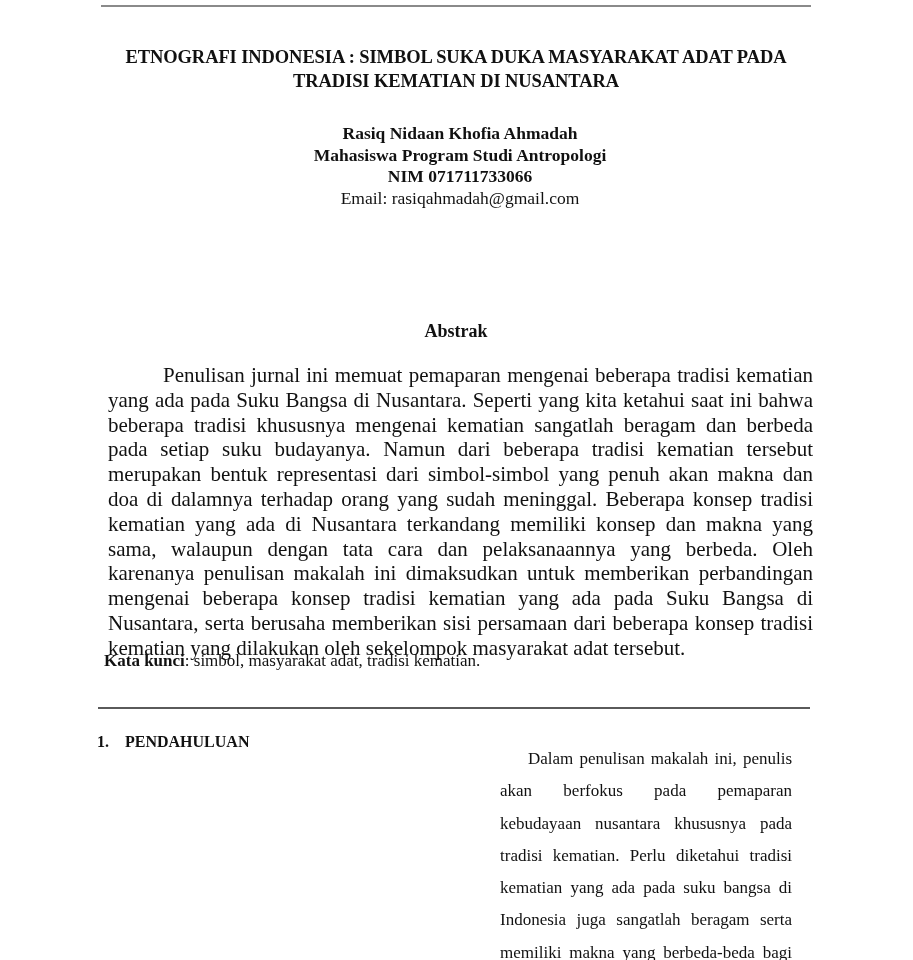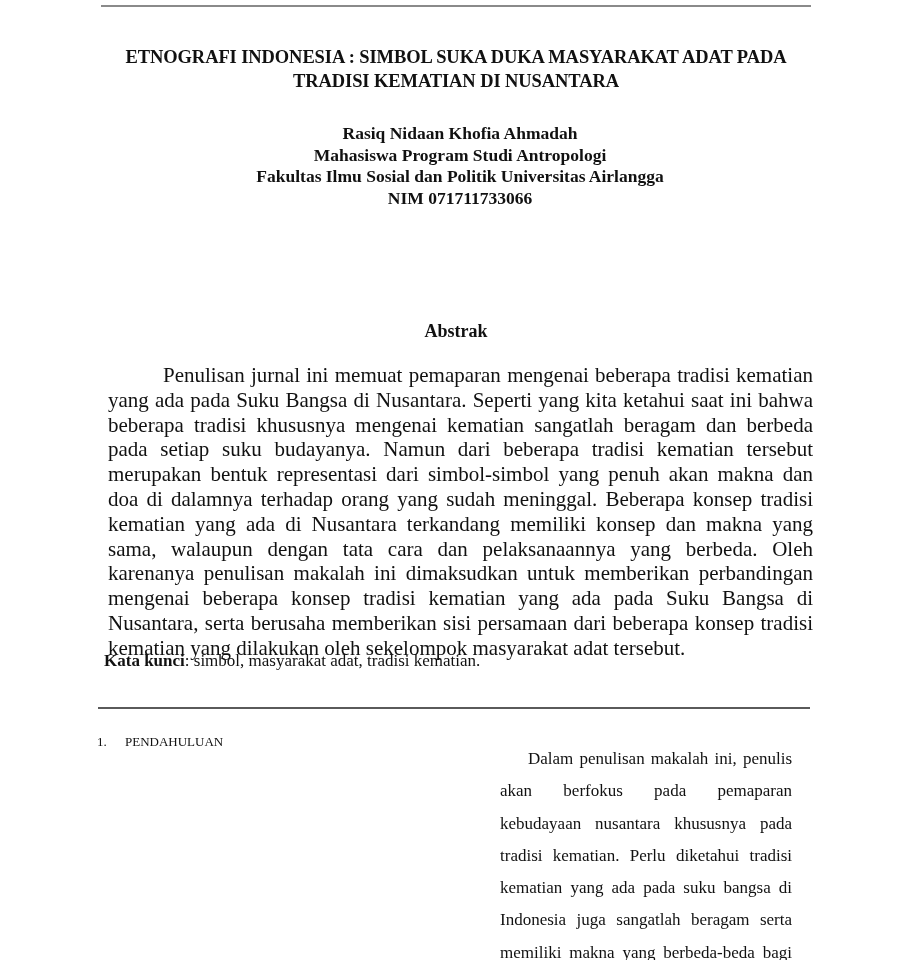--- a/index.html
+++ b/index.html
@@ -37,40 +37,40 @@
     position: absolute; left: 104px; width: 705px; top: 650px;
     font-size: 17px; line-height: 22px;
   }
   .keywords .kw-label { font-weight: bold; margin-top: 40px; }
   .keywords .kw-values { }
 
   .col { position: absolute; font-size: 17px; line-height: 32.3px; text-align: justify; }
   .col.left { left: 104px; width: 324px; top: 730px; }
   .col.right { left: 484px; width: 324px; top: 727px; }
   .section-heading {
-    font-weight: normal; font-size: 13px; line-height: 24px; margin: 0 0 24px -7px;
+    font-weight: bold; font-size: 16px; line-height: 24px; margin: 0 0 24px -7px;
   }
   .section-heading .num { display: inline-block; width: 28px; }
   .para { margin: 16px; text-indent: 28px; }
 </style>
 </head>
 <body>
 
 <div class="rule top"></div>
 
 <div class="title">
   <div>ETNOGRAFI INDONESIA : SIMBOL SUKA DUKA MASYARAKAT ADAT PADA</div>
   <div>TRADISI KEMATIAN DI NUSANTARA</div>
 </div>
 
 <div class="author-block">
   <span class="b">Rasiq Nidaan Khofia Ahmadah</span>
   <span class="b">Mahasiswa Program Studi Antropologi</span>
-  <span class="b">Fakultas Ilmu Sosial dan Politik Universitas Airlangga</span>
   <span class="b">NIM 071711733066</span>
+  <span class="email">Email: rasiqahmadah@gmail.com</span>
 </div>
 
 <div class="abs-heading">Abstrak</div>
 
 <p class="abstract">Penulisan jurnal ini memuat pemaparan mengenai beberapa tradisi kematian yang ada pada Suku Bangsa di Nusantara. Seperti yang kita ketahui saat ini bahwa beberapa tradisi khususnya mengenai kematian sangatlah beragam dan berbeda pada setiap suku budayanya. Namun dari beberapa tradisi kematian tersebut merupakan bentuk representasi dari simbol-simbol yang penuh akan makna dan doa di dalamnya terhadap orang yang sudah meninggal. Beberapa konsep tradisi kematian yang ada di Nusantara terkandang memiliki konsep dan makna yang sama, walaupun dengan tata cara dan pelaksanaannya yang berbeda. Oleh karenanya penulisan makalah ini dimaksudkan untuk memberikan perbandingan mengenai beberapa konsep tradisi kematian yang ada pada Suku Bangsa di Nusantara, serta berusaha memberikan sisi persamaan dari beberapa konsep tradisi kematian yang dilakukan oleh sekelompok masyarakat adat tersebut.</p>
 
 <div class="keywords">
   <span class="kw-label">Kata kunci</span><span>: </span><span class="kw-values">simbol, masyarakat adat, tradisi kematian.</span>
 </div>
 

